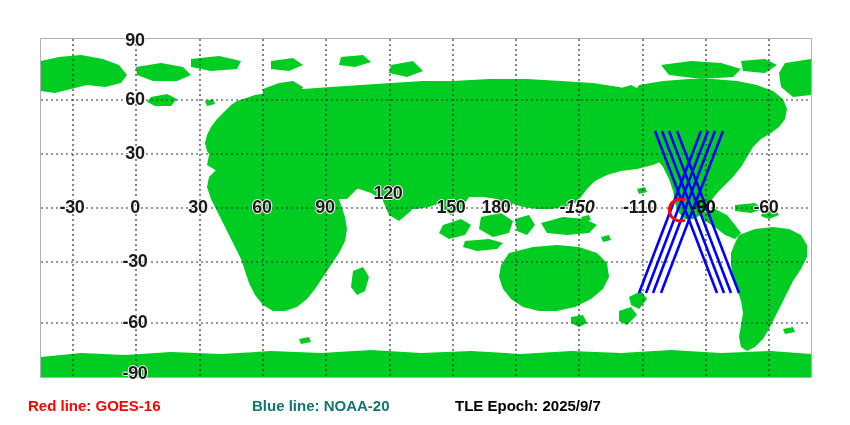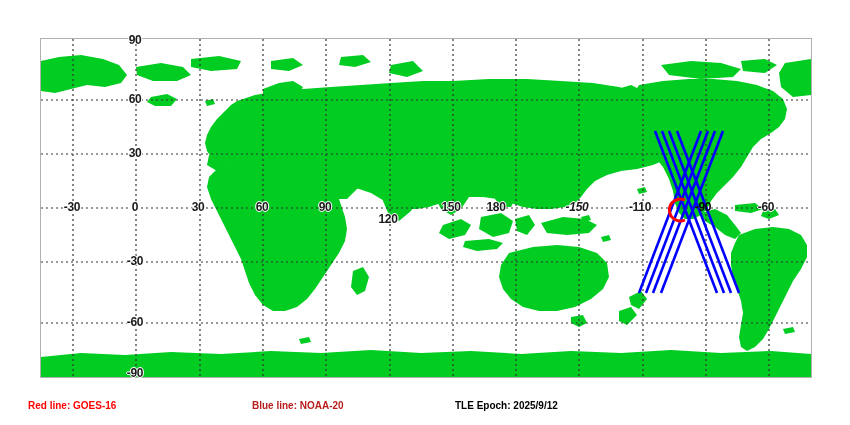--- a/index.html
+++ b/index.html
@@ -37,21 +37,21 @@
     left: 0;
     top: 0;
     width: 770px;
     height: 338px;
     display: block;
   }
   .axis-label {
     position: absolute;
     color: #1a1a1a;
     font-family: "Liberation Sans", sans-serif;
-    font-size: 12px;
+    font-size: 18px;
     font-weight: bold;
     letter-spacing: -0.3px;
     white-space: nowrap;
     transform: translate(-50%, -50%);
     text-shadow:
        1px 0 0 #ffffff, -1px 0 0 #ffffff,
        0 1px 0 #ffffff, 0 -1px 0 #ffffff;
     pointer-events: none;
   }
   .axis-label.on-sat {
@@ -62,27 +62,27 @@
     position: absolute;
     left: 0;
     top: 396px;
     width: 850px;
     height: 24px;
   }
   .legend-item {
     position: absolute;
     top: 0;
     font-family: "Liberation Sans", sans-serif;
-    font-size: 10px;
+    font-size: 15px;
     font-weight: bold;
     white-space: nowrap;
     line-height: 20px;
   }
   #legend-red   { left: 28px;  color: #ff0000; }
-  #legend-blue  { left: 252px; color: #b91c1c; }
+  #legend-blue  { left: 252px; color: #0f766e; }
   #legend-epoch { left: 455px; color: #000000; }
 </style>
 </head>
 <body>
 
 <div id="map-figure">
 
   <div class="plot-frame">
 
     <svg class="map-svg" viewBox="0 0 770 338" preserveAspectRatio="none">
@@ -225,27 +225,27 @@
   <div class="axis-label" style="left:135px; top:207px;">0</div>
   <div class="axis-label" style="left:135px; top:261px;">-30</div>
   <div class="axis-label" style="left:135px; top:322px;">-60</div>
   <div class="axis-label" style="left:135px; top:373px;">-90</div>
 
   <div class="axis-label" style="left:72px;  top:207px;">-30</div>
   <div class="axis-label" style="left:135px; top:207px;">0</div>
   <div class="axis-label" style="left:198px; top:207px;">30</div>
   <div class="axis-label" style="left:262px; top:207px;">60</div>
   <div class="axis-label" style="left:325px; top:207px;">90</div>
-  <div class="axis-label" style="left:388px; top:219px;">120</div>
+  <div class="axis-label" style="left:388px; top:193px;">120</div>
   <div class="axis-label" style="left:451px; top:207px;">150</div>
   <div class="axis-label" style="left:496px; top:207px;">180</div>
   <div class="axis-label" style="left:577px; top:207px;font-style:italic;">-150</div>
   <div class="axis-label" style="left:640px; top:207px;">-110</div>
   <div class="axis-label on-sat" style="left:703px; top:207px;">-90</div>
   <div class="axis-label" style="left:766px; top:207px;">-60</div>
 
   <div class="legend-row">
     <div class="legend-item" id="legend-red">Red line: GOES-16</div>
     <div class="legend-item" id="legend-blue">Blue line: NOAA-20</div>
-    <div class="legend-item" id="legend-epoch">TLE Epoch: 2025/9/12</div>
+    <div class="legend-item" id="legend-epoch">TLE Epoch: 2025/9/7</div>
   </div>
 
 </div>
 
 </body></html>

